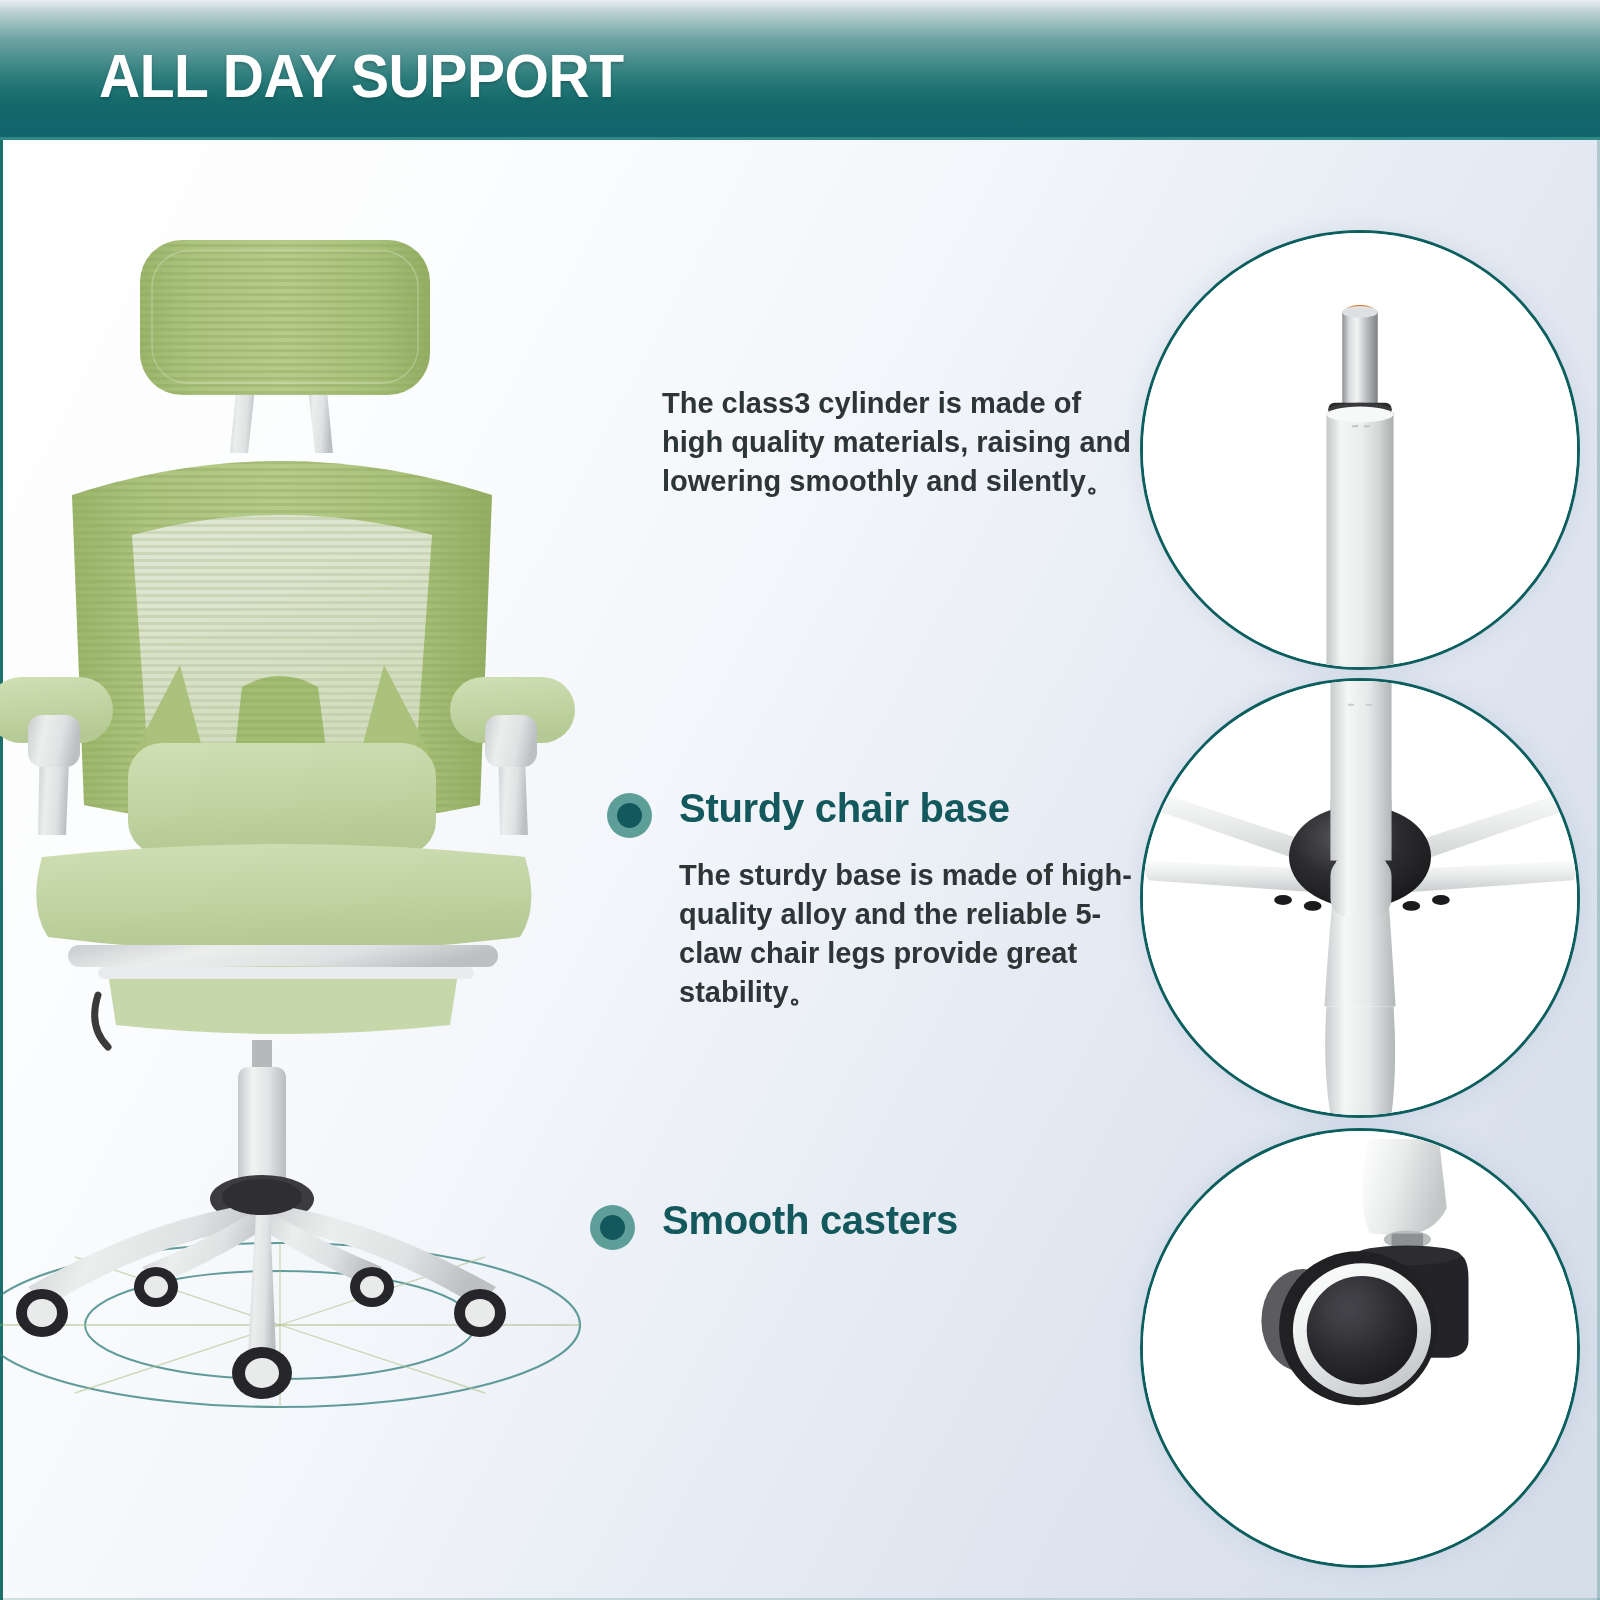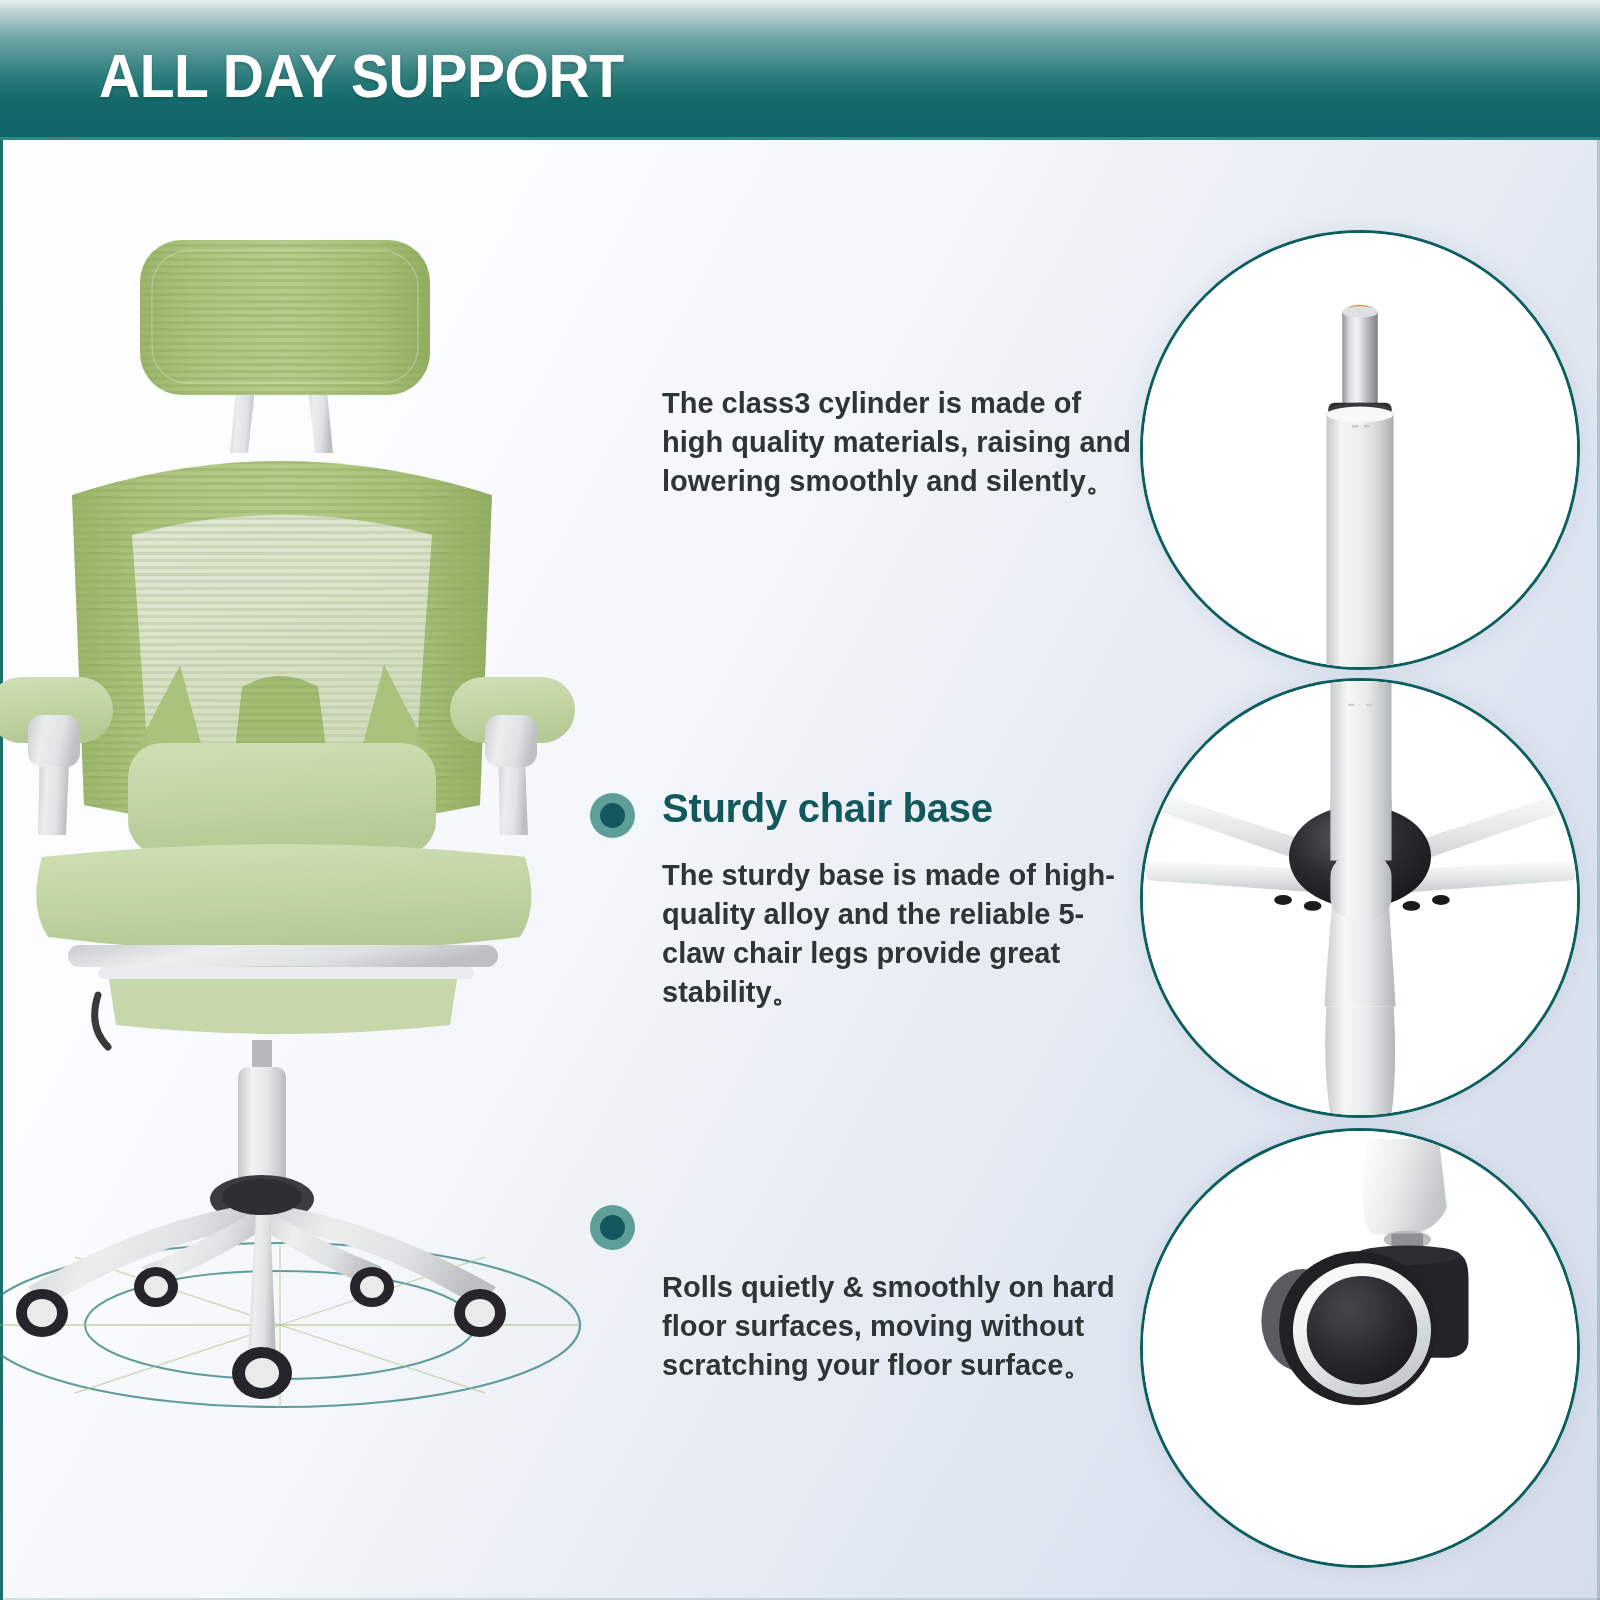--- a/index.html
+++ b/index.html
@@ -63,21 +63,21 @@
     transform:scaleX(0.92);
     transform-origin:left center;
     white-space:nowrap;
     text-shadow:0 2px 3px rgba(0,40,40,0.28);
   }
 
   
   #features { position:absolute; left:0; top:0; width:1600px; height:1600px; }
   .feature { position:absolute; width:520px; }
   .feature.f1 { left:590px; top:372px; }
-  .feature.f2 { left:590px; top:786px; }
+  .feature.f2 { left:607px; top:786px; }
   .feature.f3 { left:590px; top:1198px; }
 
   .feat-head { position:relative; height:58px; }
   .bullet {
     position:absolute; left:0; top:7px;
     width:45px; height:45px; border-radius:50%;
     background:#5d9f98;
     display:block;
   }
   .bullet::after {
@@ -277,22 +277,22 @@
       <div class="feat-head">
         <span class="bullet"></span>
         <span class="feat-title">Sturdy chair base</span>
       </div>
       <div class="feat-body">The sturdy base is made of high-quality alloy and the reliable 5-claw chair legs provide great stability。</div>
     </div>
 
     <div class="feature f3">
       <div class="feat-head">
         <span class="bullet"></span>
+        <span class="feat-title">Smooth casters</span>
       </div>
-      <div class="feat-body">Rolls quietly &amp; smoothly on hard floor surfaces, moving without scratching your floor surface。</div>
     </div>
 
   </div>
 
   <div class="circle-wrap" id="circle-1">
     <svg viewBox="0 0 440 440" xmlns="http://www.w3.org/2000/svg">
       <defs>
         <linearGradient id="chrome" x1="0" y1="0" x2="1" y2="0">
           <stop offset="0%" stop-color="#8e9294"></stop>
           <stop offset="20%" stop-color="#d8dcdd"></stop>

